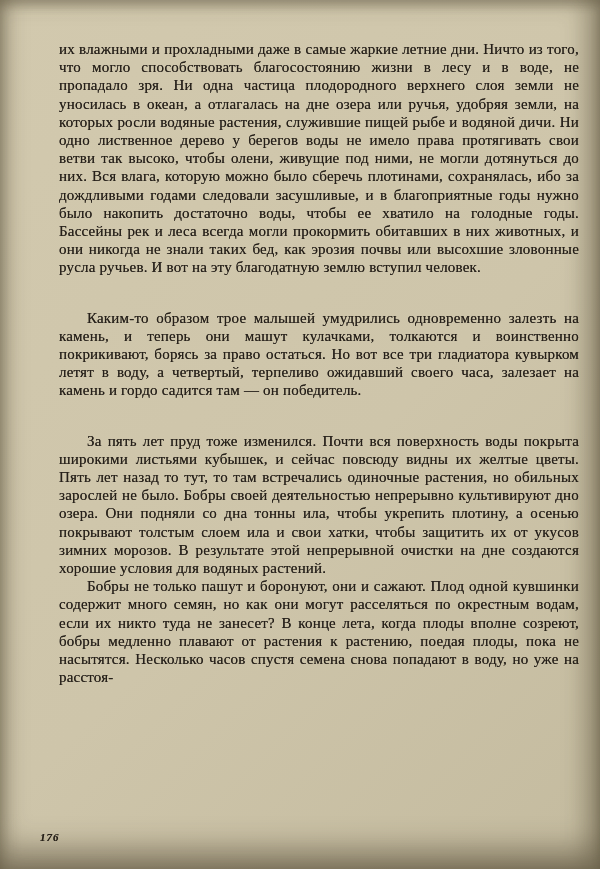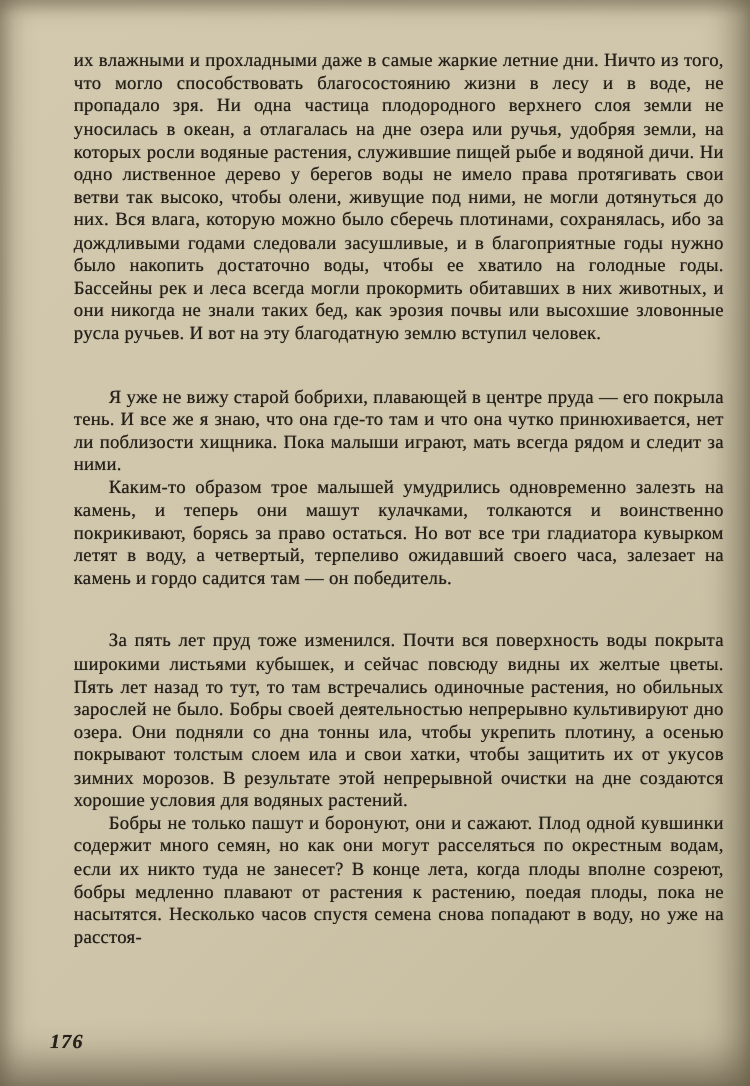--- a/index.html
+++ b/index.html
@@ -44,40 +44,39 @@
   .text-block p.indent {
     text-indent: 28px;
   }
   .section-gap {
     height: 32px;
   }
   .page-number {
     position: absolute;
     left: 40px;
     bottom: 26px;
-    font-size: 16px;
+    font-size: 11px;
     font-weight: bold;
     font-style: italic;
     color: #26201a;
     letter-spacing: 1px;
     text-shadow: 0 0 0.6px rgba(38, 32, 26, 0.75);
   }
 </style>
 </head>
 <body>
 
 <div class="book-page">
 
   <div class="text-block">
 
     <p>их влажными и прохладными даже в самые жаркие летние дни. Ничто из того, что могло способствовать благосостоянию жизни в лесу и в воде, не пропадало зря. Ни одна частица плодородного верхнего слоя земли не уносилась в океан, а отлагалась на дне озера или ручья, удобряя земли, на которых росли водяные растения, служившие пищей рыбе и водяной дичи. Ни одно лиственное дерево у берегов воды не имело права протягивать свои ветви так высоко, чтобы олени, живущие под ними, не могли дотянуться до них. Вся влага, которую можно было сберечь плотинами, сохранялась, ибо за дождливыми годами следовали засушливые, и в благоприятные годы нужно было накопить достаточно воды, чтобы ее хватило на голодные годы. Бассейны рек и леса всегда могли прокормить обитавших в них животных, и они никогда не знали таких бед, как эрозия почвы или высохшие зловонные русла ручьев. И вот на эту благодатную землю вступил человек.</p>
 
     <div class="section-gap"></div>
 
-    <p class="indent">Я уже не вижу старой бобрихи, плавающей в центре пруда — его покрыла тень. И все же я знаю, что она где-то там и что она чутко принюхивается, нет ли поблизости хищника. Пока малыши играют, мать всегда рядом и следит за ними.</p>
 
     <p class="indent">Каким-то образом трое малышей умудрились одновременно залезть на камень, и теперь они машут кулачками, толкаются и воинственно покрикивают, борясь за право остаться. Но вот все три гладиатора кувырком летят в воду, а четвертый, терпеливо ожидавший своего часа, залезает на камень и гордо садится там — он победитель.</p>
 
     <div class="section-gap"></div>
 
     <p class="indent">За пять лет пруд тоже изменился. Почти вся поверхность воды покрыта широкими листьями кубышек, и сейчас повсюду видны их желтые цветы. Пять лет назад то тут, то там встречались одиночные растения, но обильных зарослей не было. Бобры своей деятельностью непрерывно культивируют дно озера. Они подняли со дна тонны ила, чтобы укрепить плотину, а осенью покрывают толстым слоем ила и свои хатки, чтобы защитить их от укусов зимних морозов. В результате этой непрерывной очистки на дне создаются хорошие условия для водяных растений.</p>
 
     <p class="indent">Бобры не только пашут и боронуют, они и сажают. Плод одной кувшинки содержит много семян, но как они могут расселяться по окрестным водам, если их никто туда не занесет? В конце лета, когда плоды вполне созреют, бобры медленно плавают от растения к растению, поедая плоды, пока не насытятся. Несколько часов спустя семена снова попадают в воду, но уже на расстоя-</p>
 
   </div>

